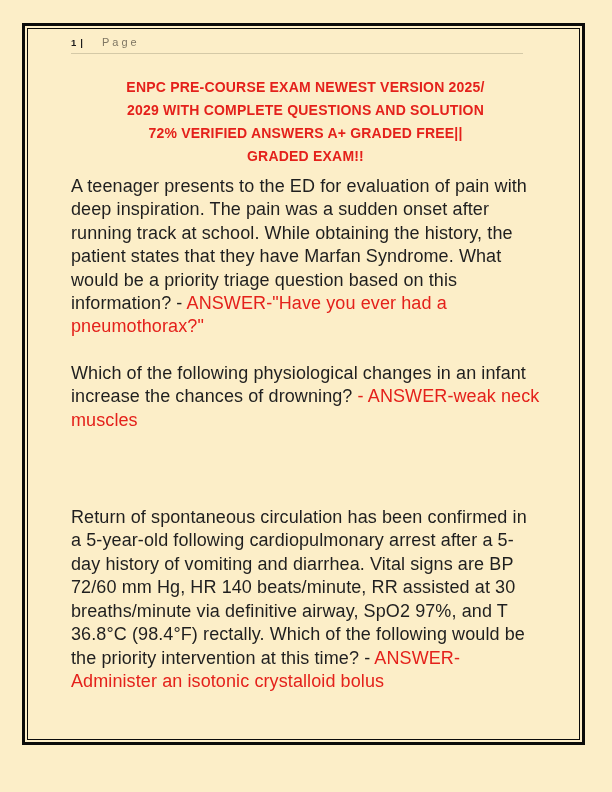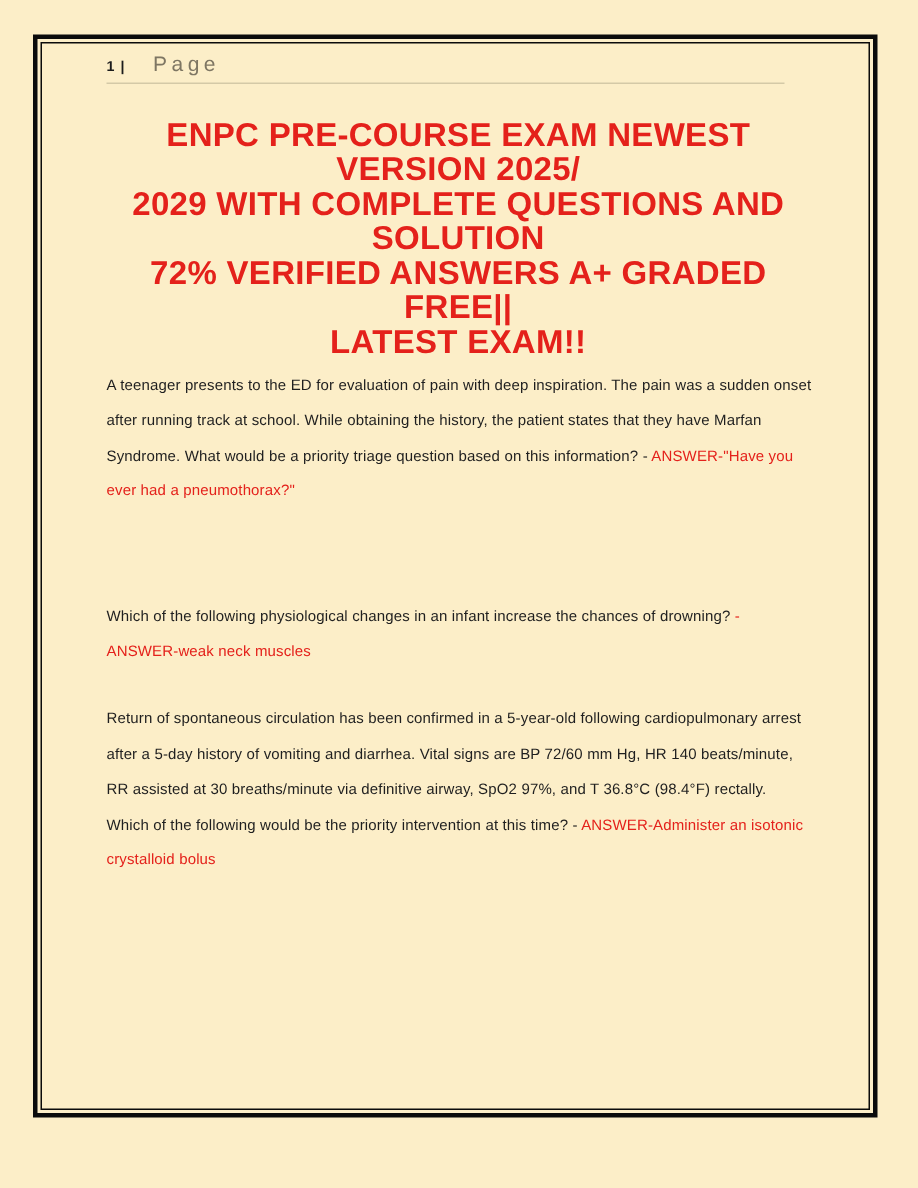--- a/index.html
+++ b/index.html
@@ -42,75 +42,75 @@
     color: #1c1c1c;
   }
   .page-header .sep {
     font-weight: bold;
     color: #1c1c1c;
     padding: 0 3px 0 4px;
   }
   .page-header .lbl {
     color: #7e7663;
     letter-spacing: 3px;
-    font-size: 14px;
+    font-size: 11px;
     padding-left: 16px;
   }
   .header-rule {
     border: none;
     border-top: 1px solid #d4c9a7;
     margin: 4px 0 0 0;
     width: 452px;
   }
   .doc-title {
     margin: 22px 0 0 0;
     text-align: center;
     color: #E4211B;
     font-weight: bold;
-    font-size: 22px;
+    font-size: 14px;
     line-height: 23px;
     letter-spacing: 0.2px;
   }
   .title-line {
     display: block;
   }
   .content {
     width: 470px;
   }
   .para {
     margin: 0;
-    font-size: 10px;
+    font-size: 18px;
     line-height: 23.4px;
     color: #1f1f1f;
     letter-spacing: 0.1px;
   }
   .para .answer {
     color: #E4211B;
   }
   .para-1 { margin-top: 7px; }
-  .para-2 { margin-top: 60px; }
-  .para-3 { margin-top: 22px; }
+  .para-2 { margin-top: 23px; }
+  .para-3 { margin-top: 74px; }
 </style>
 </head>
 <body>
 
 <div class="frame-outer">
   <div class="frame-inner">
 
     <div class="page-header">
       <span class="num">1</span><span class="sep">|</span><span class="lbl">Page</span>
     </div>
 
     <hr class="header-rule">
 
     <h1 class="doc-title">
       <span class="title-line">ENPC PRE-COURSE EXAM NEWEST VERSION 2025/</span>
       <span class="title-line">2029 WITH COMPLETE QUESTIONS AND SOLUTION</span>
       <span class="title-line">72% VERIFIED ANSWERS A+ GRADED FREE||</span>
-      <span class="title-line">LATEST EXAM!!</span>
+      <span class="title-line">GRADED EXAM!!</span>
     </h1>
 
     <div class="content">
       <p class="para para-1"><span class="question">A teenager presents to the ED for evaluation of pain with deep inspiration. The pain was a sudden onset after running track at school. While obtaining the history, the patient states that they have Marfan Syndrome. What would be a priority triage question based on this information? - </span><span class="answer">ANSWER-"Have you ever had a pneumothorax?"</span></p>
 
       <p class="para para-2"><span class="question">Which of the following physiological changes in an infant increase the chances of drowning? </span><span class="answer">- ANSWER-weak neck muscles</span></p>
 
       <p class="para para-3"><span class="question">Return of spontaneous circulation has been confirmed in a 5-year-old following cardiopulmonary arrest after a 5-day history of vomiting and diarrhea. Vital signs are BP 72/60 mm Hg, HR 140 beats/minute, RR assisted at 30 breaths/minute via definitive airway, SpO2 97%, and T 36.8°C (98.4°F) rectally. Which of the following would be the priority intervention at this time? - </span><span class="answer">ANSWER-Administer an isotonic crystalloid bolus</span></p>
     </div>
 

